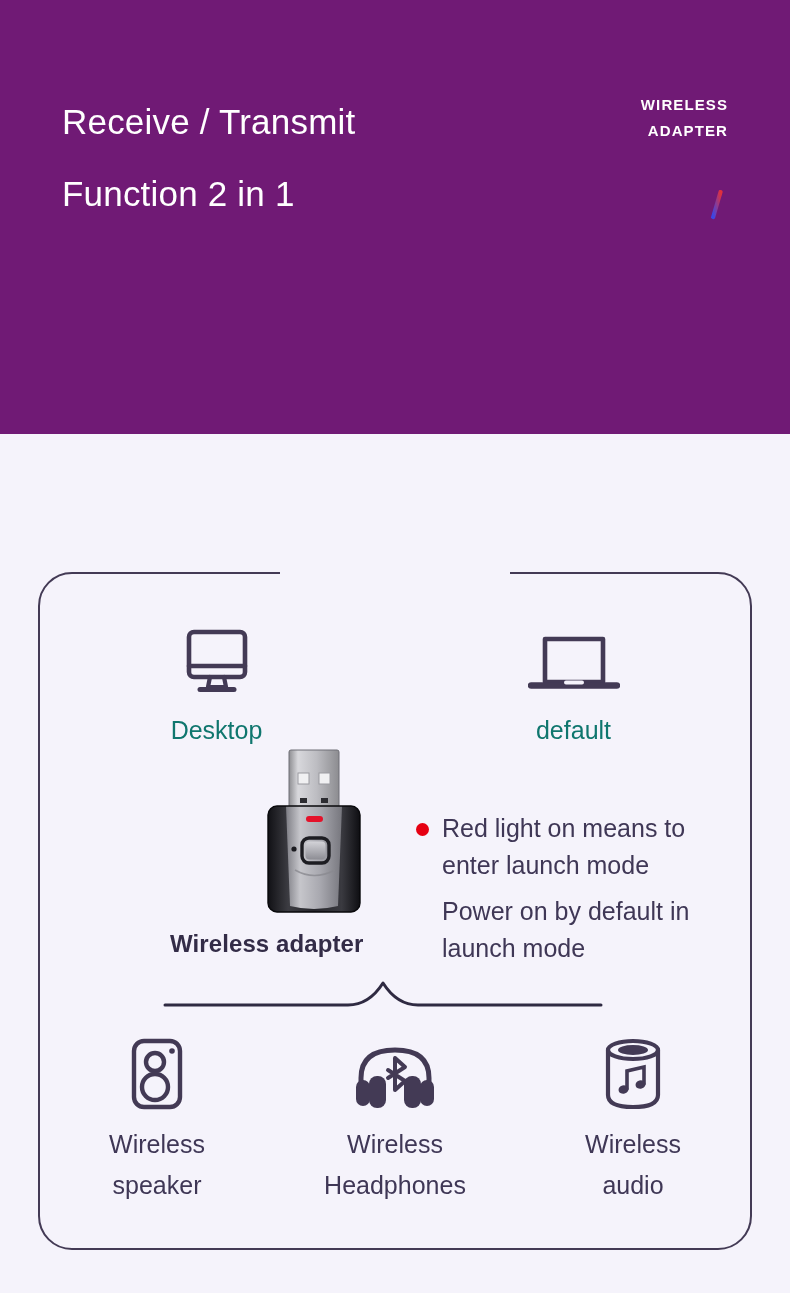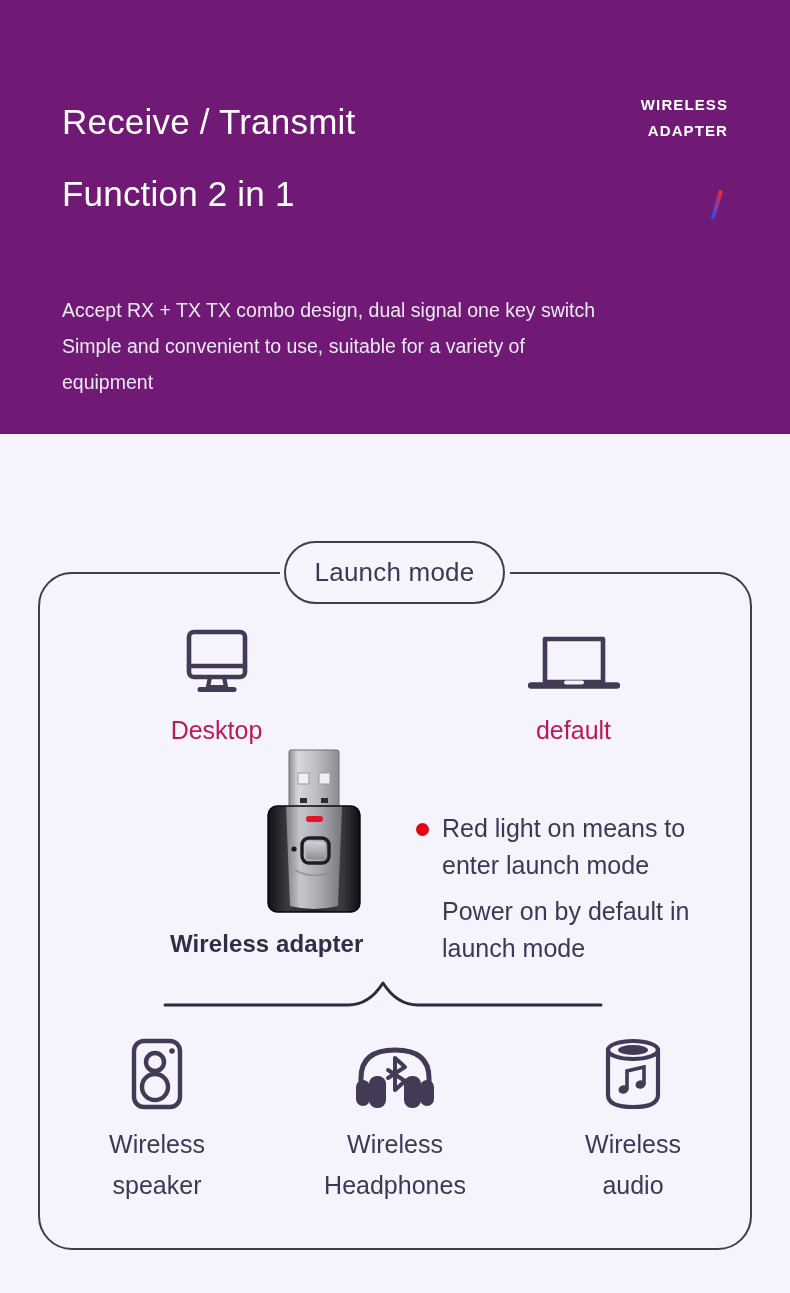--- a/index.html
+++ b/index.html
@@ -134,21 +134,21 @@
     justify-content: center;
   }
   .icon-box-bottom {
     height: 76px;
     display: flex;
     align-items: center;
     justify-content: center;
   }
   .cell-label {
     margin-top: 14px;
-    color: #be185d;
+    color: #0f766e;
     font-size: 25px;
     font-weight: 400;
     text-align: center;
     line-height: 40px;
     white-space: pre-line;
   }
   .cell-label-bottom {
     margin-top: 12px;
     color: #3f3756;
     font-size: 25px;
@@ -226,30 +226,24 @@
     <svg class="brand-mark" viewBox="0 0 14 30">
       <defs>
         <linearGradient id="slashGrad" x1="1" y1="0" x2="0" y2="1">
           <stop offset="0%" stop-color="#E0303C"></stop>
           <stop offset="100%" stop-color="#3A46E6"></stop>
         </linearGradient>
       </defs>
       <path d="M10.5 2 L3.2 27" stroke="url(#slashGrad)" stroke-width="4.2" stroke-linecap="round" fill="none"></path>
     </svg>
 
-    <div class="header-desc">Accept RX + TX TX combo design, dual signal one key switch
-Simple and convenient to use, suitable for a variety of
-equipment</div>
   </div>
 
   <div class="panel"></div>
   <div class="panel-notch"></div>
-  <div class="badge">
-    <span>Launch mode</span>
-  </div>
 
   <div class="row row-top">
 
     <div class="cell">
       <div class="icon-box">
         <svg width="74" height="68" viewBox="0 0 74 68">
           <g fill="none" stroke="#433A55" stroke-width="4.6" stroke-linejoin="round" stroke-linecap="round">
             <rect x="9" y="4" width="56" height="45" rx="5"></rect>
             <line x1="9" y1="38" x2="65" y2="38"></line>
             <path d="M30 49 L28 59 L46 59 L44 49" stroke-width="4.2"></path>

